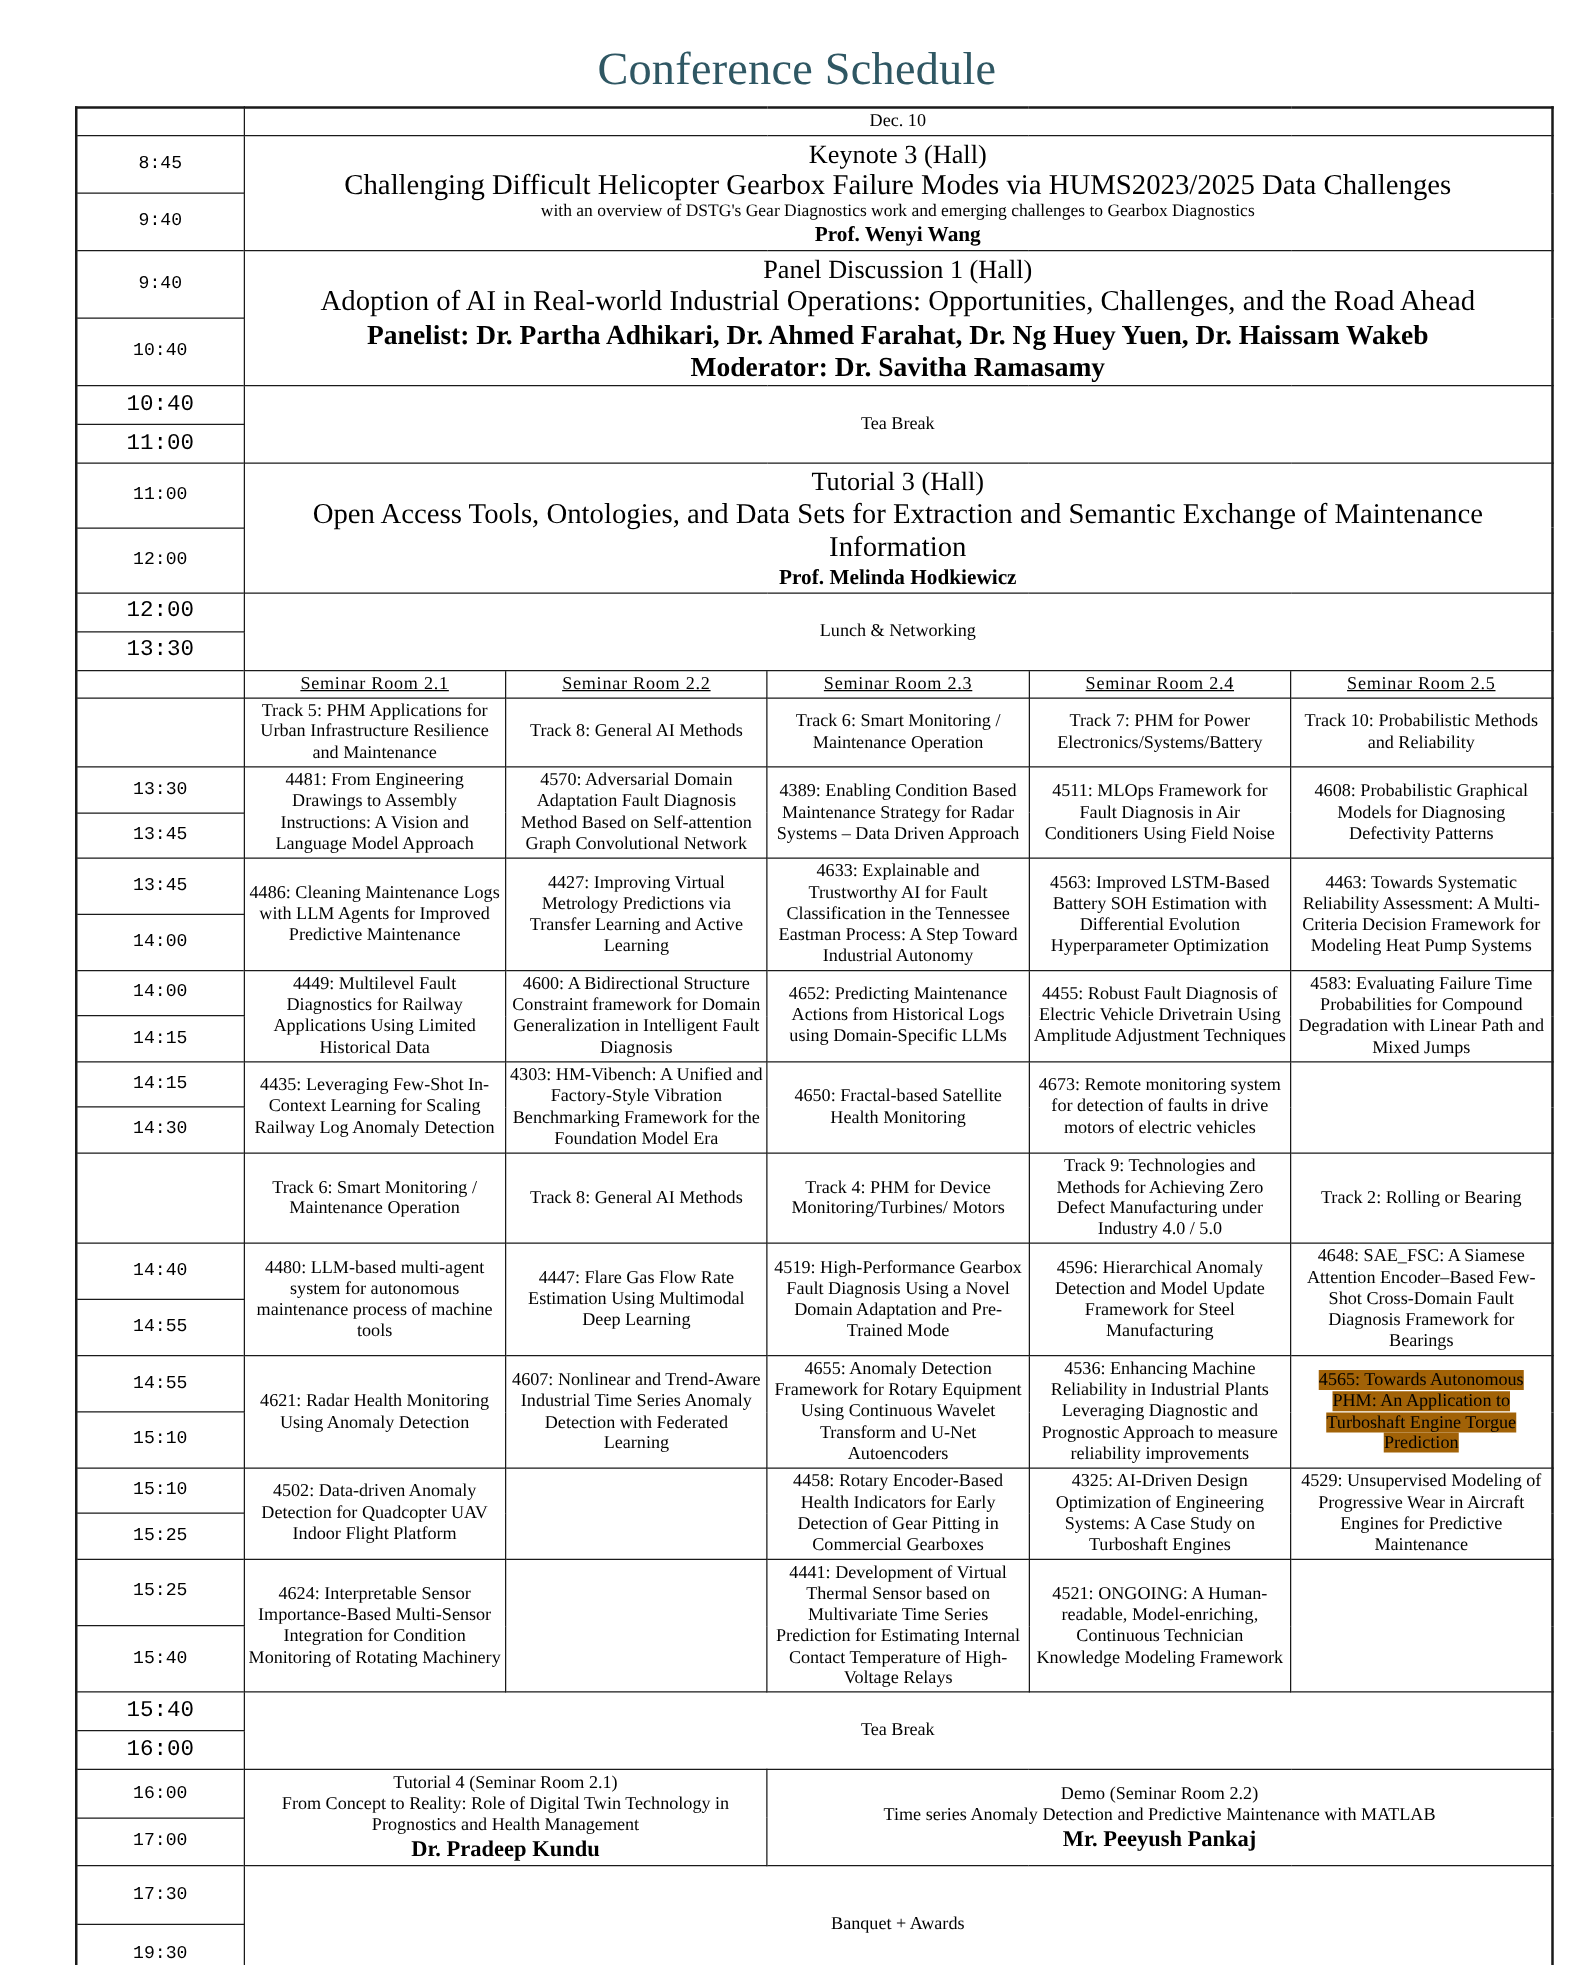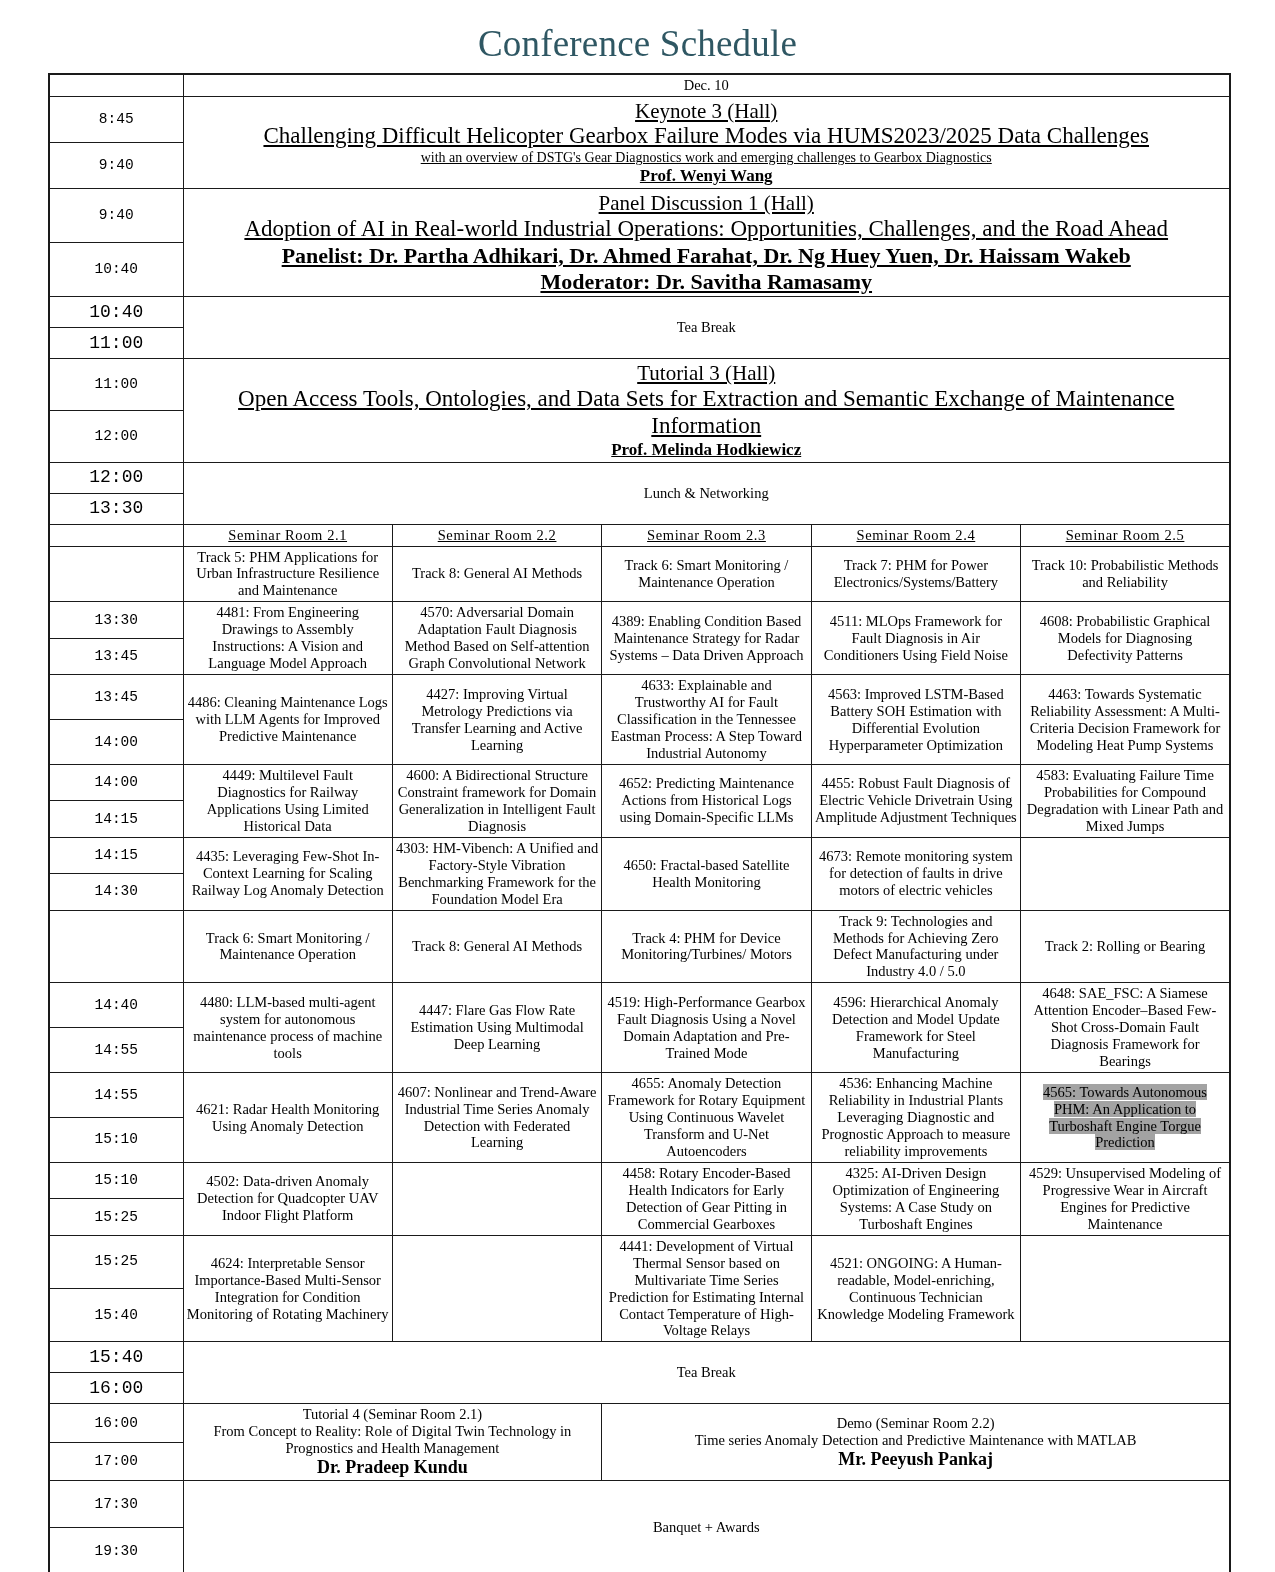--- a/index.html
+++ b/index.html
@@ -11,21 +11,21 @@
     width: 1275px;
     height: 1572px;
     font-family: "Liberation Serif", "DejaVu Serif", serif;
     color: #000000;
     overflow: hidden;
   }
   .page {
     width: 1275px;
     height: 1572px;
     box-sizing: border-box;
-    padding: 0;
+    padding: 12px;
     position: relative;
   }
   .title {
     text-align: center;
     color: #2f5763;
     font-size: 37px;
     font-family: "Liberation Serif", "DejaVu Serif", serif;
     font-weight: 400;
     letter-spacing: 0.2px;
     padding: 24px 0 8px 0;
@@ -94,35 +94,34 @@
   .timecell.small { font-size: 18px; }
   .session {
     font-size: 13.6px;
     line-height: 1.26;
     padding: 4px 5px;
   }
   .plenary {
     font-size: 21px;
     line-height: 1.32;
     padding: 6px 10px 8px 10px;
-    text-decoration: underline;
   }
   .plenary .line-title { font-size: 21px; }
   .plenary .line-main { font-size: 23px; }
   .plenary .line-sub { font-size: 14px; }
   .plenary .line-name { font-size: 17px; font-weight: bold; }
   .plenary .line-bold { font-size: 22px; font-weight: bold; }
   .tut-block {
     font-size: 17.5px;
     line-height: 1.35;
     padding: 6px 8px;
   }
   .tut-block .nm { font-weight: bold; font-size: 18px; text-align: center; }
   .hl {
-    background: #a3a3a3;
+    background: #a16207;
     box-decoration-break: clone;
     -webkit-box-decoration-break: clone;
     font-weight: 500;
   }
   .empty { background: #ffffff; }
 </style>
 </head>
 <body>
 
 <div class="page">

